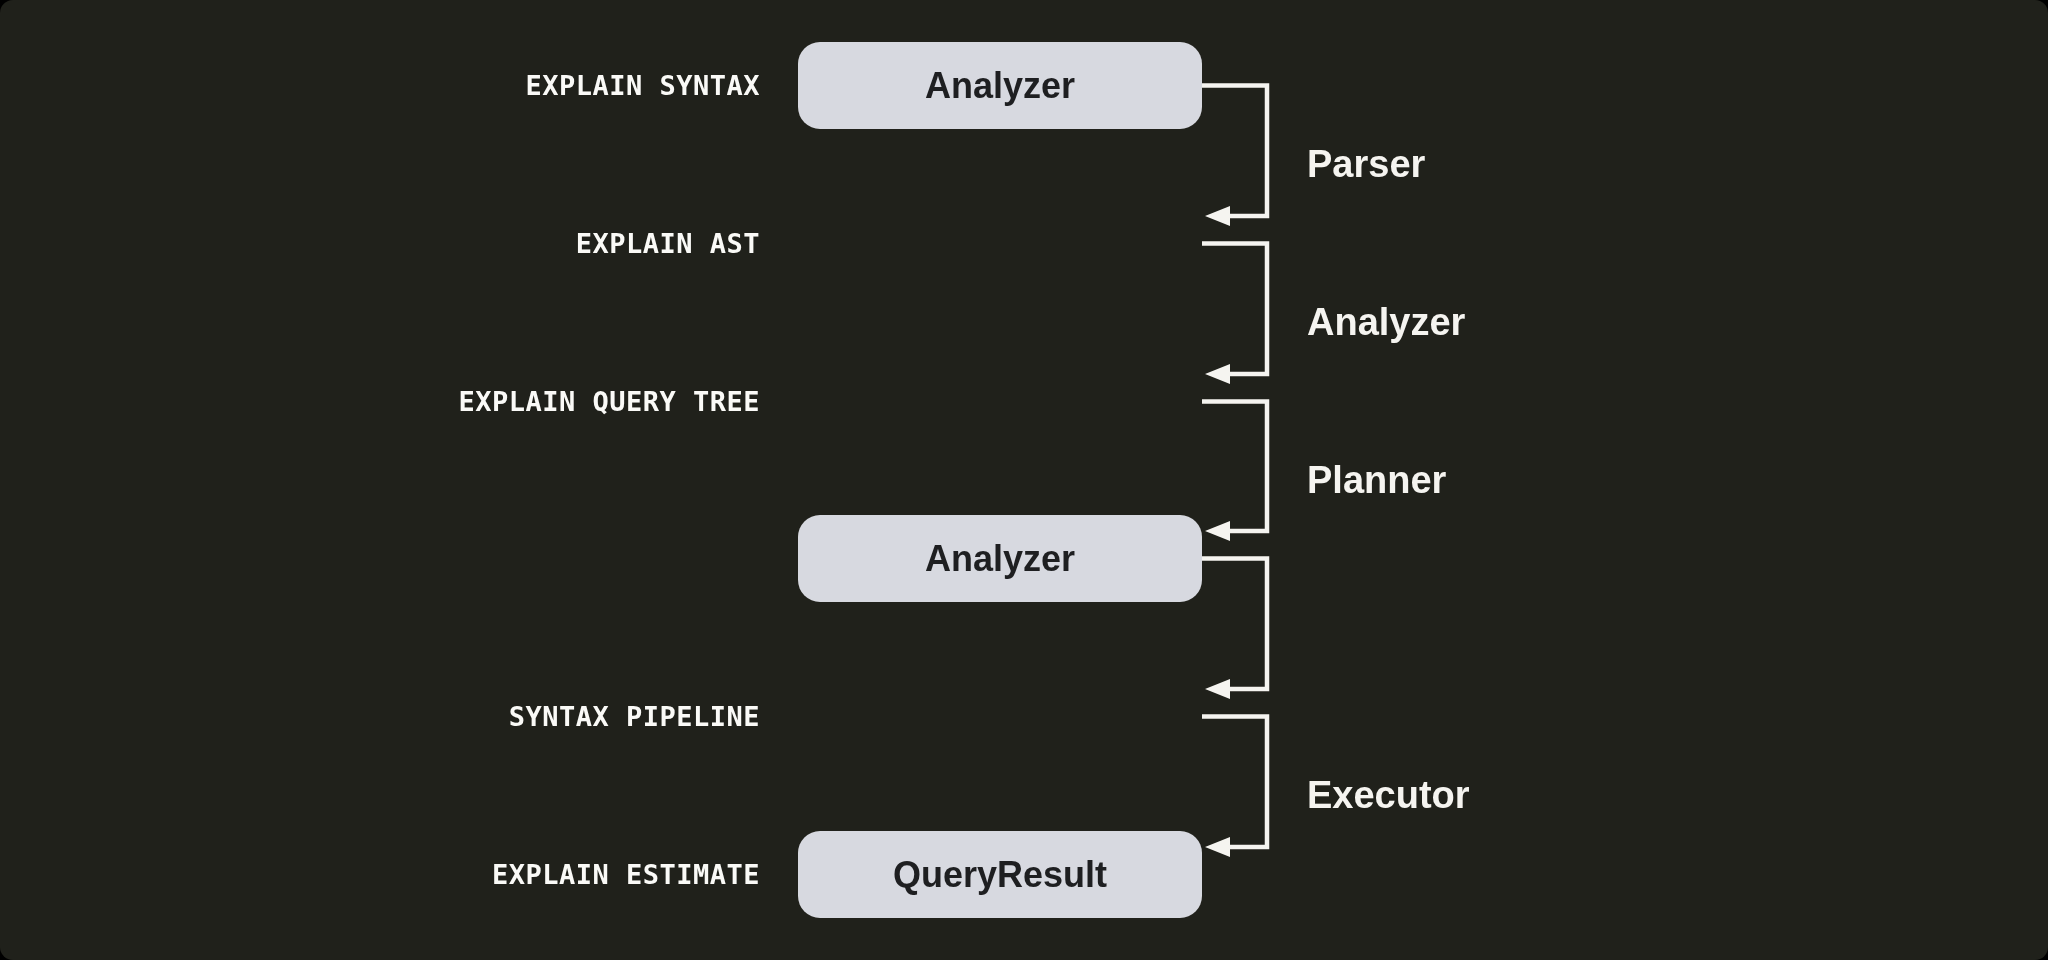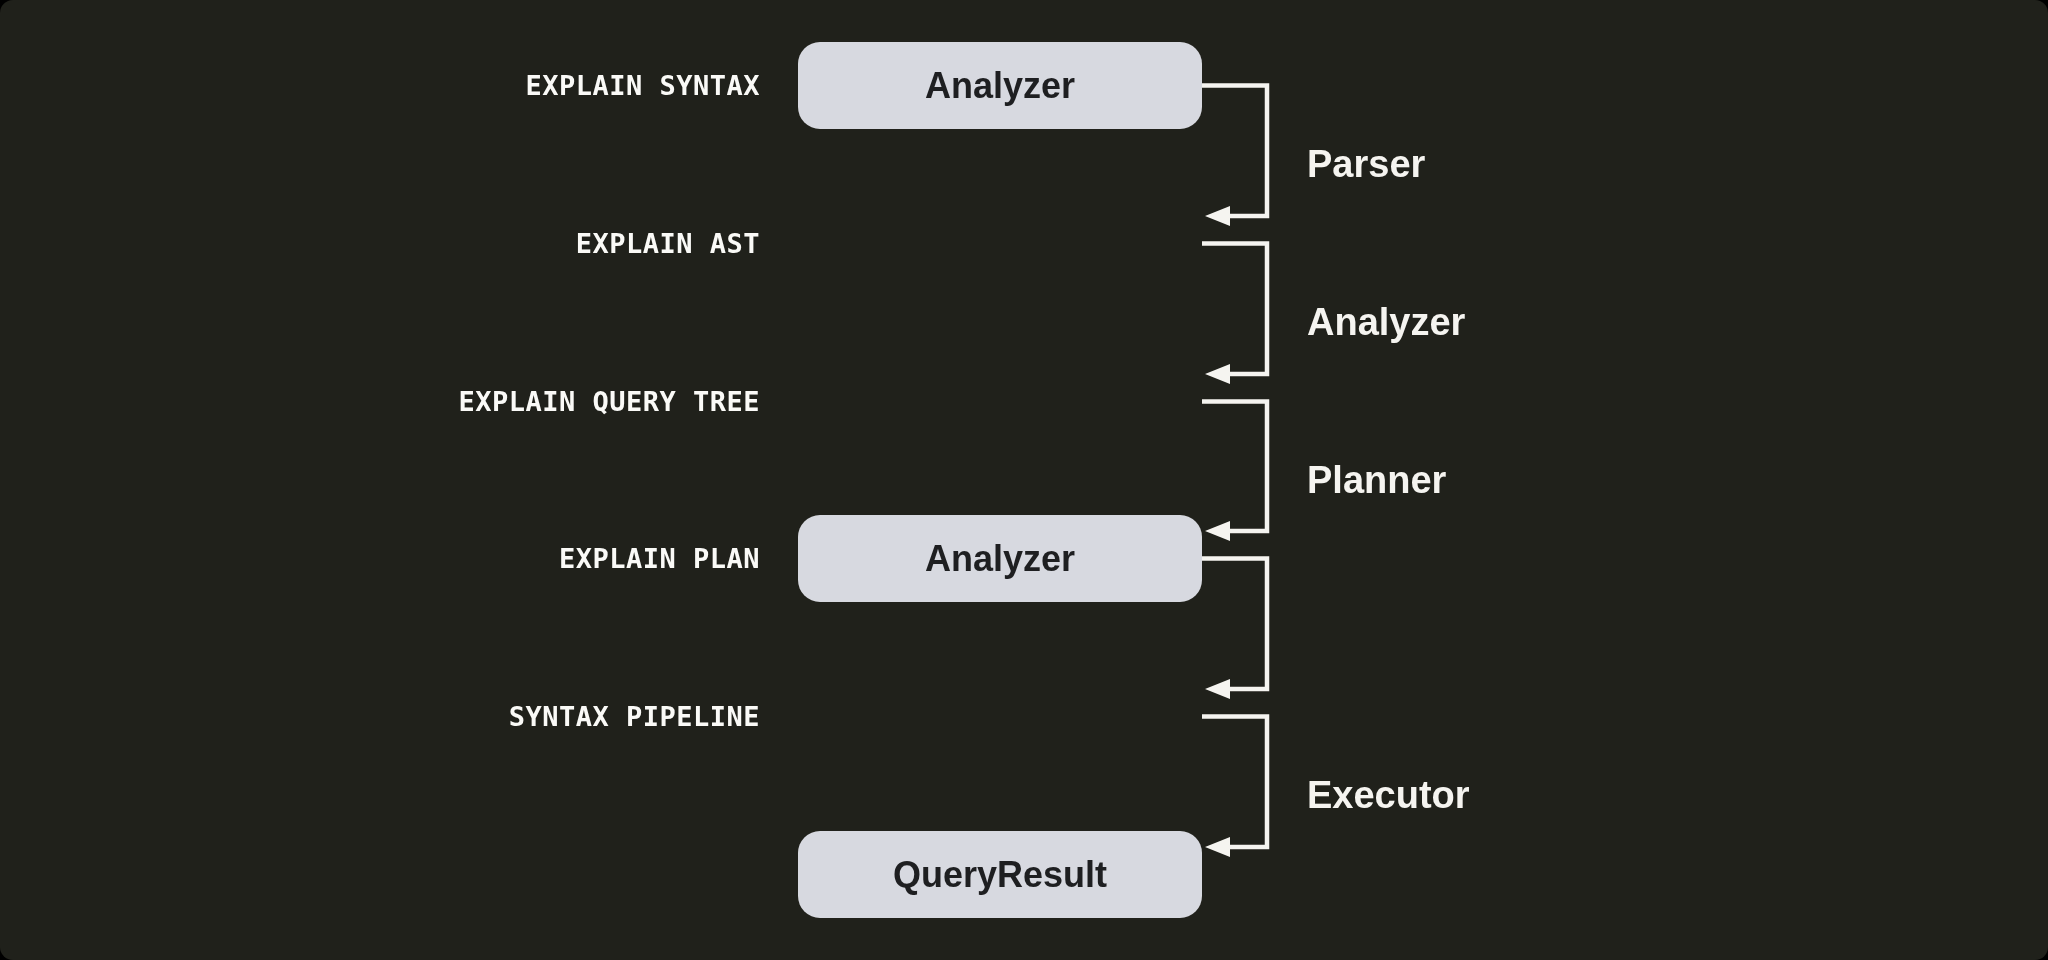--- a/index.html
+++ b/index.html
@@ -73,22 +73,22 @@
   }
 </style>
 </head>
 <body>
 
 <div class="canvas">
 
   <div class="explain-label" style="top:42px">EXPLAIN SYNTAX</div>
   <div class="explain-label" style="top:200px">EXPLAIN AST</div>
   <div class="explain-label" style="top:358px">EXPLAIN QUERY TREE</div>
-  <div class="explain-label" style="top:515px">EXPLAIN PLAN</div>
   <div class="explain-label" style="top:673px">SYNTAX PIPELINE</div>
+  <div class="explain-label" style="top:831px">EXPLAIN ESTIMATE</div>
 
   <div class="stage-box" style="top:42px">Analyzer</div>
   <div class="stage-box" style="top:515px">Analyzer</div>
   <div class="stage-box" style="top:831px">QueryResult</div>
 
   <svg class="connector-layer" width="2048" height="960" viewBox="0 0 2048 960">
     <g>
       <path d="M1202 85.5 H1267 V216 H1229"></path>
       <polygon points="1205,216 1230,206 1230,226"></polygon>
     </g>

